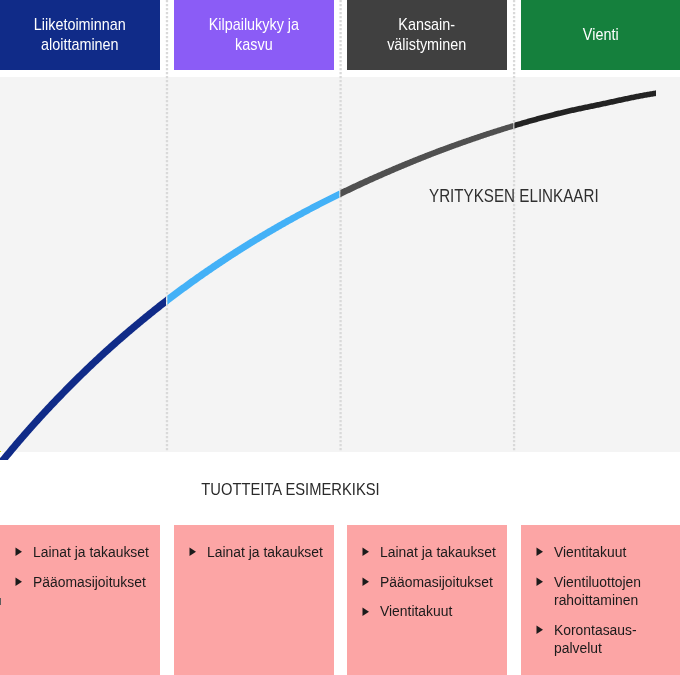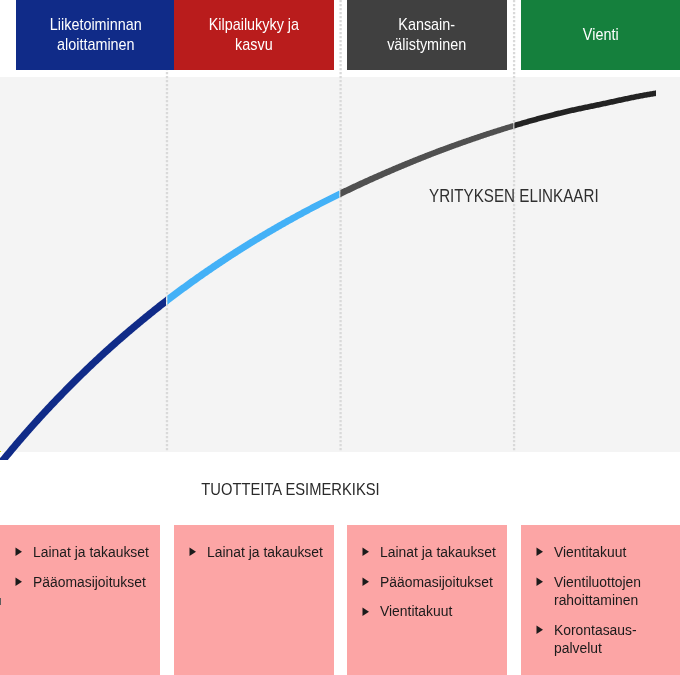--- a/index.html
+++ b/index.html
@@ -60,29 +60,29 @@
       <g stroke="none">
         <path id="seg0" d="M0.00 373.10L1.00 371.91L2.00 370.70L3.00 369.50L4.00 368.30L5.00 367.10L6.00 365.90L7.00 364.70L8.00 363.50L9.00 362.30L10.00 361.11L11.00 359.92L12.00 358.73L13.00 357.54L14.00 356.36L15.00 355.19L16.00 354.01L17.00 352.85L18.00 351.69L19.00 350.53L20.00 349.39L21.00 348.23L22.00 347.09L23.00 345.94L24.00 344.80L25.00 343.66L26.00 342.52L27.00 341.38L28.00 340.25L29.00 339.13L30.00 338.00L31.00 336.88L32.00 335.76L33.00 334.65L34.00 333.54L35.00 332.43L36.00 331.33L37.00 330.23L38.00 329.14L39.00 328.05L40.00 326.96L41.00 325.88L42.00 324.80L43.00 323.73L44.00 322.65L45.00 321.59L46.00 320.52L47.00 319.46L48.00 318.40L49.00 317.35L50.00 316.29L51.00 315.25L52.00 314.20L53.00 313.16L54.00 312.12L55.00 311.08L56.00 310.05L57.00 309.01L58.00 307.98L59.00 306.96L60.00 305.93L61.00 304.91L62.00 303.89L63.00 302.87L64.00 301.85L65.00 300.84L66.00 299.82L67.00 298.81L68.00 297.81L69.00 296.80L70.00 295.80L71.00 294.80L72.00 293.80L73.00 292.81L74.00 291.82L75.00 290.83L76.00 289.84L77.00 288.86L78.00 287.88L79.00 286.90L80.00 285.92L81.00 284.95L82.00 283.98L83.00 283.02L84.00 282.05L85.00 281.09L86.00 280.14L87.00 279.18L88.00 278.23L89.00 277.28L90.00 276.33L91.00 275.38L92.00 274.44L93.00 273.50L94.00 272.57L95.00 271.63L96.00 270.70L97.00 269.77L98.00 268.85L99.00 267.92L100.00 267.00L101.00 266.09L102.00 265.17L103.00 264.26L104.00 263.35L105.00 262.45L106.00 261.55L107.00 260.65L108.00 259.75L109.00 258.86L110.00 257.97L111.00 257.08L112.00 256.19L113.00 255.31L114.00 254.43L115.00 253.55L116.00 252.67L117.00 251.80L118.00 250.93L119.00 250.06L120.00 249.20L121.00 248.33L122.00 247.47L123.00 246.61L124.00 245.76L125.00 244.90L126.00 244.05L127.00 243.20L128.00 242.35L129.00 241.50L130.00 240.66L131.00 239.82L132.00 238.98L133.00 238.14L134.00 237.30L135.00 236.47L136.00 235.64L137.00 234.81L138.00 233.98L139.00 233.15L140.00 232.33L141.00 231.50L142.00 230.68L143.00 229.86L144.00 229.04L145.00 228.23L146.00 227.42L147.00 226.61L148.00 225.80L149.00 224.99L150.00 224.18L151.00 223.38L152.00 222.58L153.00 221.78L154.00 220.99L155.00 220.19L156.00 219.40L157.00 218.61L158.00 217.83L159.00 217.04L160.00 216.26L161.00 215.48L162.00 214.70L163.00 213.93L164.00 213.16L165.00 212.39L166.00 211.62L166.00 220.71L165.00 221.49L164.00 222.27L163.00 223.05L162.00 223.84L161.00 224.63L160.00 225.42L159.00 226.21L158.00 227.01L157.00 227.80L156.00 228.60L155.00 229.40L154.00 230.21L153.00 231.01L152.00 231.82L151.00 232.63L150.00 233.44L149.00 234.26L148.00 235.07L147.00 235.89L146.00 236.71L145.00 237.53L144.00 238.36L143.00 239.19L142.00 240.01L141.00 240.84L140.00 241.67L139.00 242.51L138.00 243.34L137.00 244.18L136.00 245.02L135.00 245.86L134.00 246.70L133.00 247.55L132.00 248.40L131.00 249.25L130.00 250.10L129.00 250.95L128.00 251.81L127.00 252.67L126.00 253.53L125.00 254.39L124.00 255.26L123.00 256.13L122.00 257.00L121.00 257.87L120.00 258.74L119.00 259.62L118.00 260.50L117.00 261.38L116.00 262.27L115.00 263.16L114.00 264.05L113.00 264.94L112.00 265.83L111.00 266.73L110.00 267.63L109.00 268.54L108.00 269.45L107.00 270.36L106.00 271.27L105.00 272.19L104.00 273.11L103.00 274.03L102.00 274.95L101.00 275.88L100.00 276.81L99.00 277.75L98.00 278.68L97.00 279.62L96.00 280.57L95.00 281.51L94.00 282.46L93.00 283.41L92.00 284.36L91.00 285.32L90.00 286.28L89.00 287.24L88.00 288.20L87.00 289.17L86.00 290.13L85.00 291.11L84.00 292.08L83.00 293.06L82.00 294.04L81.00 295.02L80.00 296.01L79.00 297.00L78.00 297.99L77.00 298.99L76.00 299.98L75.00 300.98L74.00 301.99L73.00 302.99L72.00 304.00L71.00 305.01L70.00 306.02L69.00 307.03L68.00 308.05L67.00 309.07L66.00 310.09L65.00 311.12L64.00 312.14L63.00 313.17L62.00 314.20L61.00 315.23L60.00 316.27L59.00 317.31L58.00 318.35L57.00 319.39L56.00 320.44L55.00 321.49L54.00 322.54L53.00 323.59L52.00 324.65L51.00 325.71L50.00 326.78L49.00 327.85L48.00 328.92L47.00 330.00L46.00 331.08L45.00 332.16L44.00 333.25L43.00 334.34L42.00 335.44L41.00 336.53L40.00 337.64L39.00 338.75L38.00 339.86L37.00 340.97L36.00 342.09L35.00 343.21L34.00 344.34L33.00 345.47L32.00 346.60L31.00 347.73L30.00 348.87L29.00 350.01L28.00 351.16L27.00 352.31L26.00 353.46L25.00 354.61L24.00 355.77L23.00 356.92L22.00 358.08L21.00 359.25L20.00 360.41L19.00 361.59L18.00 362.78L17.00 363.96L16.00 365.15L15.00 366.35L14.00 367.54L13.00 368.74L12.00 369.94L11.00 371.14L10.00 372.34L9.00 373.54L8.00 374.74L7.00 375.95L6.00 377.15L5.00 378.34L4.00 379.54L3.00 380.73L2.00 381.92L1.00 383.11L0.00 384.30Z" fill="#102b88" stroke="none"></path>
         <path id="seg1" d="M167.35 210.59L168.35 209.83L169.35 209.07L170.35 208.31L171.35 207.56L172.35 206.80L173.35 206.05L174.35 205.30L175.35 204.56L176.35 203.81L177.35 203.07L178.35 202.33L179.35 201.59L180.35 200.85L181.35 200.11L182.35 199.38L183.35 198.65L184.35 197.92L185.35 197.19L186.35 196.47L187.35 195.75L188.35 195.03L189.35 194.31L190.35 193.59L191.35 192.88L192.35 192.16L193.35 191.45L194.35 190.74L195.35 190.04L196.35 189.33L197.35 188.63L198.35 187.93L199.35 187.23L200.35 186.54L201.35 185.85L202.35 185.16L203.35 184.47L204.35 183.79L205.35 183.10L206.35 182.42L207.35 181.74L208.35 181.06L209.35 180.38L210.35 179.71L211.35 179.03L212.35 178.36L213.35 177.69L214.35 177.02L215.35 176.35L216.35 175.69L217.35 175.02L218.35 174.36L219.35 173.70L220.35 173.04L221.35 172.38L222.35 171.72L223.35 171.07L224.35 170.41L225.35 169.76L226.35 169.11L227.35 168.46L228.35 167.82L229.35 167.17L230.35 166.53L231.35 165.88L232.35 165.24L233.35 164.61L234.35 163.97L235.35 163.33L236.35 162.70L237.35 162.07L238.35 161.44L239.35 160.81L240.35 160.18L241.35 159.56L242.35 158.93L243.35 158.31L244.35 157.69L245.35 157.07L246.35 156.46L247.35 155.84L248.35 155.23L249.35 154.62L250.35 154.01L251.35 153.40L252.35 152.79L253.35 152.19L254.35 151.58L255.35 150.98L256.35 150.38L257.35 149.78L258.35 149.18L259.35 148.59L260.35 147.99L261.35 147.40L262.35 146.81L263.35 146.22L264.35 145.63L265.35 145.04L266.35 144.46L267.35 143.87L268.35 143.29L269.35 142.71L270.35 142.13L271.35 141.55L272.35 140.98L273.35 140.40L274.35 139.83L275.35 139.26L276.35 138.68L277.35 138.12L278.35 137.55L279.35 136.98L280.35 136.42L281.35 135.85L282.35 135.29L283.35 134.73L284.35 134.17L285.35 133.61L286.35 133.05L287.35 132.50L288.35 131.94L289.35 131.39L290.35 130.84L291.35 130.29L292.35 129.74L293.35 129.19L294.35 128.65L295.35 128.10L296.35 127.56L297.35 127.02L298.35 126.48L299.35 125.94L300.35 125.40L301.35 124.86L302.35 124.33L303.35 123.80L304.35 123.26L305.35 122.73L306.35 122.20L307.35 121.68L308.35 121.15L309.35 120.63L310.35 120.10L311.35 119.58L312.35 119.06L313.35 118.54L314.35 118.03L315.35 117.51L316.35 117.00L317.35 116.48L318.35 115.97L319.35 115.46L320.35 114.95L321.35 114.44L322.35 113.94L323.35 113.43L324.35 112.93L325.35 112.43L326.35 111.92L327.35 111.42L328.35 110.93L329.35 110.43L330.35 109.93L331.35 109.44L332.35 108.94L333.35 108.45L334.35 107.96L335.35 107.47L336.35 106.98L337.35 106.50L338.35 106.01L339.35 105.52L339.35 112.76L338.35 113.26L337.35 113.75L336.35 114.25L335.35 114.75L334.35 115.25L333.35 115.75L332.35 116.25L331.35 116.75L330.35 117.25L329.35 117.76L328.35 118.27L327.35 118.77L326.35 119.28L325.35 119.79L324.35 120.31L323.35 120.82L322.35 121.33L321.35 121.85L320.35 122.37L319.35 122.89L318.35 123.41L317.35 123.93L316.35 124.45L315.35 124.98L314.35 125.50L313.35 126.03L312.35 126.56L311.35 127.09L310.35 127.62L309.35 128.15L308.35 128.69L307.35 129.22L306.35 129.76L305.35 130.30L304.35 130.84L303.35 131.38L302.35 131.93L301.35 132.47L300.35 133.02L299.35 133.57L298.35 134.12L297.35 134.67L296.35 135.22L295.35 135.77L294.35 136.33L293.35 136.88L292.35 137.44L291.35 138.00L290.35 138.56L289.35 139.12L288.35 139.69L287.35 140.25L286.35 140.82L285.35 141.38L284.35 141.95L283.35 142.52L282.35 143.09L281.35 143.67L280.35 144.24L279.35 144.82L278.35 145.39L277.35 145.97L276.35 146.55L275.35 147.13L274.35 147.72L273.35 148.30L272.35 148.89L271.35 149.47L270.35 150.06L269.35 150.65L268.35 151.24L267.35 151.84L266.35 152.43L265.35 153.03L264.35 153.63L263.35 154.23L262.35 154.83L261.35 155.43L260.35 156.03L259.35 156.64L258.35 157.25L257.35 157.86L256.35 158.47L255.35 159.08L254.35 159.69L253.35 160.31L252.35 160.92L251.35 161.54L250.35 162.16L249.35 162.79L248.35 163.41L247.35 164.03L246.35 164.66L245.35 165.29L244.35 165.92L243.35 166.55L242.35 167.19L241.35 167.82L240.35 168.46L239.35 169.10L238.35 169.74L237.35 170.38L236.35 171.03L235.35 171.67L234.35 172.32L233.35 172.97L232.35 173.62L231.35 174.28L230.35 174.93L229.35 175.59L228.35 176.24L227.35 176.90L226.35 177.56L225.35 178.23L224.35 178.89L223.35 179.56L222.35 180.22L221.35 180.89L220.35 181.56L219.35 182.24L218.35 182.91L217.35 183.58L216.35 184.26L215.35 184.94L214.35 185.62L213.35 186.30L212.35 186.99L211.35 187.67L210.35 188.36L209.35 189.05L208.35 189.74L207.35 190.43L206.35 191.12L205.35 191.81L204.35 192.51L203.35 193.21L202.35 193.91L201.35 194.62L200.35 195.32L199.35 196.03L198.35 196.73L197.35 197.44L196.35 198.15L195.35 198.87L194.35 199.58L193.35 200.30L192.35 201.02L191.35 201.74L190.35 202.46L189.35 203.19L188.35 203.91L187.35 204.64L186.35 205.38L185.35 206.11L184.35 206.85L183.35 207.58L182.35 208.32L181.35 209.06L180.35 209.81L179.35 210.55L178.35 211.30L177.35 212.05L176.35 212.80L175.35 213.56L174.35 214.31L173.35 215.07L172.35 215.83L171.35 216.59L170.35 217.36L169.35 218.12L168.35 218.89L167.35 219.67Z" fill="#43b1f7" stroke="none"></path>
         <path id="seg2" d="M340.35 105.04L341.35 104.56L342.35 104.08L343.35 103.59L344.35 103.12L345.35 102.64L346.35 102.16L347.35 101.68L348.35 101.21L349.35 100.73L350.35 100.26L351.35 99.79L352.35 99.32L353.35 98.85L354.35 98.39L355.35 97.92L356.35 97.46L357.35 96.99L358.35 96.53L359.35 96.07L360.35 95.61L361.35 95.16L362.35 94.70L363.35 94.24L364.35 93.79L365.35 93.34L366.35 92.89L367.35 92.44L368.35 91.99L369.35 91.54L370.35 91.09L371.35 90.65L372.35 90.20L373.35 89.76L374.35 89.32L375.35 88.88L376.35 88.44L377.35 88.00L378.35 87.56L379.35 87.13L380.35 86.69L381.35 86.26L382.35 85.82L383.35 85.39L384.35 84.96L385.35 84.53L386.35 84.10L387.35 83.67L388.35 83.25L389.35 82.82L390.35 82.39L391.35 81.97L392.35 81.55L393.35 81.12L394.35 80.70L395.35 80.28L396.35 79.86L397.35 79.44L398.35 79.03L399.35 78.61L400.35 78.19L401.35 77.78L402.35 77.36L403.35 76.95L404.35 76.54L405.35 76.12L406.35 75.71L407.35 75.30L408.35 74.89L409.35 74.49L410.35 74.08L411.35 73.67L412.35 73.27L413.35 72.87L414.35 72.46L415.35 72.06L416.35 71.66L417.35 71.26L418.35 70.86L419.35 70.46L420.35 70.07L421.35 69.67L422.35 69.28L423.35 68.88L424.35 68.49L425.35 68.10L426.35 67.71L427.35 67.32L428.35 66.93L429.35 66.55L430.35 66.16L431.35 65.78L432.35 65.39L433.35 65.01L434.35 64.63L435.35 64.25L436.35 63.87L437.35 63.50L438.35 63.12L439.35 62.75L440.35 62.37L441.35 62.00L442.35 61.63L443.35 61.26L444.35 60.89L445.35 60.52L446.35 60.16L447.35 59.79L448.35 59.43L449.35 59.07L450.35 58.71L451.35 58.35L452.35 57.99L453.35 57.63L454.35 57.27L455.35 56.92L456.35 56.56L457.35 56.21L458.35 55.85L459.35 55.50L460.35 55.15L461.35 54.80L462.35 54.45L463.35 54.10L464.35 53.76L465.35 53.41L466.35 53.06L467.35 52.72L468.35 52.38L469.35 52.03L470.35 51.69L471.35 51.35L472.35 51.01L473.35 50.67L474.35 50.34L475.35 50.00L476.35 49.67L477.35 49.33L478.35 49.00L479.35 48.66L480.35 48.33L481.35 48.00L482.35 47.67L483.35 47.34L484.35 47.02L485.35 46.69L486.35 46.36L487.35 46.04L488.35 45.72L489.35 45.39L490.35 45.07L491.35 44.75L492.35 44.43L493.35 44.11L494.35 43.79L495.35 43.48L496.35 43.16L497.35 42.85L498.35 42.53L499.35 42.22L500.35 41.91L501.35 41.60L502.35 41.29L503.35 40.98L504.35 40.67L505.35 40.36L506.35 40.06L507.35 39.75L508.35 39.45L509.35 39.14L510.35 38.84L511.35 38.54L512.35 38.24L513.35 37.94L513.35 43.83L512.35 44.13L511.35 44.44L510.35 44.75L509.35 45.05L508.35 45.36L507.35 45.68L506.35 45.99L505.35 46.30L504.35 46.62L503.35 46.93L502.35 47.25L501.35 47.56L500.35 47.88L499.35 48.20L498.35 48.52L497.35 48.84L496.35 49.16L495.35 49.49L494.35 49.81L493.35 50.13L492.35 50.46L491.35 50.79L490.35 51.11L489.35 51.44L488.35 51.77L487.35 52.10L486.35 52.44L485.35 52.77L484.35 53.10L483.35 53.44L482.35 53.77L481.35 54.11L480.35 54.45L479.35 54.79L478.35 55.13L477.35 55.47L476.35 55.81L475.35 56.15L474.35 56.49L473.35 56.84L472.35 57.18L471.35 57.53L470.35 57.88L469.35 58.23L468.35 58.58L467.35 58.93L466.35 59.28L465.35 59.63L464.35 59.98L463.35 60.34L462.35 60.69L461.35 61.05L460.35 61.41L459.35 61.77L458.35 62.13L457.35 62.49L456.35 62.85L455.35 63.21L454.35 63.57L453.35 63.94L452.35 64.30L451.35 64.67L450.35 65.04L449.35 65.41L448.35 65.78L447.35 66.15L446.35 66.52L445.35 66.89L444.35 67.27L443.35 67.65L442.35 68.02L441.35 68.40L440.35 68.78L439.35 69.16L438.35 69.55L437.35 69.93L436.35 70.32L435.35 70.70L434.35 71.09L433.35 71.48L432.35 71.87L431.35 72.26L430.35 72.65L429.35 73.04L428.35 73.44L427.35 73.83L426.35 74.23L425.35 74.63L424.35 75.03L423.35 75.43L422.35 75.83L421.35 76.23L420.35 76.64L419.35 77.04L418.35 77.44L417.35 77.85L416.35 78.26L415.35 78.67L414.35 79.08L413.35 79.49L412.35 79.90L411.35 80.31L410.35 80.73L409.35 81.14L408.35 81.56L407.35 81.97L406.35 82.39L405.35 82.81L404.35 83.23L403.35 83.65L402.35 84.07L401.35 84.49L400.35 84.91L399.35 85.34L398.35 85.76L397.35 86.19L396.35 86.61L395.35 87.04L394.35 87.47L393.35 87.90L392.35 88.33L391.35 88.76L390.35 89.19L389.35 89.63L388.35 90.06L387.35 90.50L386.35 90.93L385.35 91.37L384.35 91.81L383.35 92.25L382.35 92.69L381.35 93.13L380.35 93.57L379.35 94.01L378.35 94.46L377.35 94.90L376.35 95.35L375.35 95.80L374.35 96.25L373.35 96.70L372.35 97.15L371.35 97.60L370.35 98.06L369.35 98.51L368.35 98.97L367.35 99.42L366.35 99.88L365.35 100.34L364.35 100.80L363.35 101.27L362.35 101.73L361.35 102.20L360.35 102.66L359.35 103.13L358.35 103.60L357.35 104.07L356.35 104.54L355.35 105.02L354.35 105.49L353.35 105.97L352.35 106.44L351.35 106.92L350.35 107.40L349.35 107.89L348.35 108.37L347.35 108.85L346.35 109.34L345.35 109.82L344.35 110.31L343.35 110.80L342.35 111.29L341.35 111.78L340.35 112.27Z" fill="#505050" stroke="none"></path>
         <path id="seg3" d="M514.35 37.64L515.35 37.35L516.35 37.05L517.35 36.76L518.35 36.47L519.35 36.17L520.35 35.88L521.35 35.59L522.35 35.30L523.35 35.01L524.35 34.72L525.35 34.44L526.35 34.15L527.35 33.86L528.35 33.58L529.35 33.30L530.35 33.02L531.35 32.74L532.35 32.46L533.35 32.18L534.35 31.90L535.35 31.63L536.35 31.36L537.35 31.08L538.35 30.81L539.35 30.54L540.35 30.27L541.35 30.00L542.35 29.73L543.35 29.47L544.35 29.20L545.35 28.94L546.35 28.68L547.35 28.42L548.35 28.16L549.35 27.90L550.35 27.64L551.35 27.38L552.35 27.13L553.35 26.88L554.35 26.62L555.35 26.37L556.35 26.12L557.35 25.87L558.35 25.62L559.35 25.38L560.35 25.13L561.35 24.89L562.35 24.65L563.35 24.41L564.35 24.18L565.35 23.94L566.35 23.71L567.35 23.48L568.35 23.26L569.35 23.03L570.35 22.81L571.35 22.59L572.35 22.37L573.35 22.15L574.35 21.93L575.35 21.72L576.35 21.50L577.35 21.29L578.35 21.08L579.35 20.86L580.35 20.65L581.35 20.44L582.35 20.23L583.35 20.03L584.35 19.82L585.35 19.61L586.35 19.40L587.35 19.20L588.35 18.99L589.35 18.78L590.35 18.58L591.35 18.37L592.35 18.16L593.35 17.96L594.35 17.75L595.35 17.54L596.35 17.33L597.35 17.12L598.35 16.91L599.35 16.70L600.35 16.49L601.35 16.28L602.35 16.06L603.35 15.85L604.35 15.63L605.35 15.42L606.35 15.20L607.35 14.98L608.35 14.77L609.35 14.55L610.35 14.33L611.35 14.11L612.35 13.89L613.35 13.68L614.35 13.46L615.35 13.24L616.35 13.02L617.35 12.81L618.35 12.59L619.35 12.37L620.35 12.16L621.35 11.94L622.35 11.73L623.35 11.52L624.35 11.30L625.35 11.09L626.35 10.88L627.35 10.67L628.35 10.46L629.35 10.26L630.35 10.05L631.35 9.85L632.35 9.64L633.35 9.44L634.35 9.24L635.35 9.05L636.35 8.85L637.35 8.66L638.35 8.46L639.35 8.27L640.35 8.08L641.35 7.90L642.35 7.71L643.35 7.53L644.35 7.35L645.35 7.17L646.35 7.00L647.35 6.82L648.35 6.65L649.35 6.47L650.35 6.30L651.35 6.13L652.35 5.96L653.35 5.80L654.35 5.63L655.35 5.47L656.35 5.30L657.35 5.14L658.35 4.97L659.35 4.81L660.35 4.65L661.35 4.49L662.35 4.33L663.35 4.17L664.35 4.01L665.35 3.84L666.35 3.68L667.35 3.52L668.35 3.36L669.35 3.20L670.35 3.04L671.35 2.88L672.35 2.72L673.35 2.56L674.35 2.39L675.35 2.23L676.35 2.07L677.35 1.90L678.35 1.74L679.35 1.57L679.35 7.25L678.35 7.41L677.35 7.58L676.35 7.74L675.35 7.91L674.35 8.07L673.35 8.23L672.35 8.39L671.35 8.55L670.35 8.71L669.35 8.88L668.35 9.04L667.35 9.20L666.35 9.36L665.35 9.52L664.35 9.68L663.35 9.84L662.35 10.00L661.35 10.16L660.35 10.32L659.35 10.48L658.35 10.65L657.35 10.81L656.35 10.98L655.35 11.14L654.35 11.31L653.35 11.48L652.35 11.64L651.35 11.81L650.35 11.98L649.35 12.16L648.35 12.33L647.35 12.51L646.35 12.68L645.35 12.86L644.35 13.04L643.35 13.22L642.35 13.41L641.35 13.59L640.35 13.78L639.35 13.97L638.35 14.17L637.35 14.36L636.35 14.56L635.35 14.75L634.35 14.95L633.35 15.16L632.35 15.36L631.35 15.56L630.35 15.77L629.35 15.98L628.35 16.18L627.35 16.39L626.35 16.60L625.35 16.82L624.35 17.03L623.35 17.24L622.35 17.46L621.35 17.67L620.35 17.89L619.35 18.10L618.35 18.32L617.35 18.54L616.35 18.75L615.35 18.97L614.35 19.19L613.35 19.41L612.35 19.63L611.35 19.84L610.35 20.06L609.35 20.28L608.35 20.50L607.35 20.71L606.35 20.93L605.35 21.14L604.35 21.36L603.35 21.57L602.35 21.79L601.35 22.00L600.35 22.21L599.35 22.42L598.35 22.63L597.35 22.84L596.35 23.05L595.35 23.26L594.35 23.47L593.35 23.67L592.35 23.88L591.35 24.09L590.35 24.30L589.35 24.50L588.35 24.71L587.35 24.92L586.35 25.12L585.35 25.33L584.35 25.54L583.35 25.75L582.35 25.96L581.35 26.17L580.35 26.38L579.35 26.59L578.35 26.80L577.35 27.01L576.35 27.23L575.35 27.44L574.35 27.66L573.35 27.88L572.35 28.10L571.35 28.32L570.35 28.55L569.35 28.77L568.35 29.00L567.35 29.23L566.35 29.46L565.35 29.69L564.35 29.93L563.35 30.17L562.35 30.41L561.35 30.65L560.35 30.90L559.35 31.14L558.35 31.39L557.35 31.64L556.35 31.89L555.35 32.15L554.35 32.40L553.35 32.65L552.35 32.91L551.35 33.17L550.35 33.42L549.35 33.68L548.35 33.94L547.35 34.21L546.35 34.47L545.35 34.73L544.35 35.00L543.35 35.26L542.35 35.53L541.35 35.80L540.35 36.07L539.35 36.34L538.35 36.61L537.35 36.89L536.35 37.16L535.35 37.44L534.35 37.72L533.35 37.99L532.35 38.27L531.35 38.55L530.35 38.84L529.35 39.12L528.35 39.40L527.35 39.69L526.35 39.97L525.35 40.26L524.35 40.55L523.35 40.84L522.35 41.13L521.35 41.43L520.35 41.72L519.35 42.02L518.35 42.31L517.35 42.61L516.35 42.91L515.35 43.22L514.35 43.52Z" fill="#232323" stroke="none"></path>
       </g>
     </svg>
     <div class="chart-label"><span>YRITYKSEN ELINKAARI</span></div>
   </div>
 
-  <div class="phase" id="ph0" style="left: 16px; width: 160px; background: rgb(16, 43, 136);">
+  <div class="phase" id="ph0" style="left: 0px; width: 160px; background: rgb(16, 43, 136);">
       <div class="plabel">
         <span>
           <div>Liiketoiminnan</div>
           <div>aloittaminen</div>
         </span>
       </div>
     </div>
-  <div class="phase" id="ph1" style="left: 173.5px; width: 160px; background: #b91c1c;">
+  <div class="phase" id="ph1" style="left: 173.5px; width: 160px; background: #8b5cf6;">
       <div class="plabel">
         <span>
           <div>Kilpailukyky ja</div>
           <div>kasvu</div>
         </span>
       </div>
     </div>
   <div class="phase" id="ph2" style="left: 347px; width: 160px; background: #404040;">
       <div class="plabel">
         <span>

